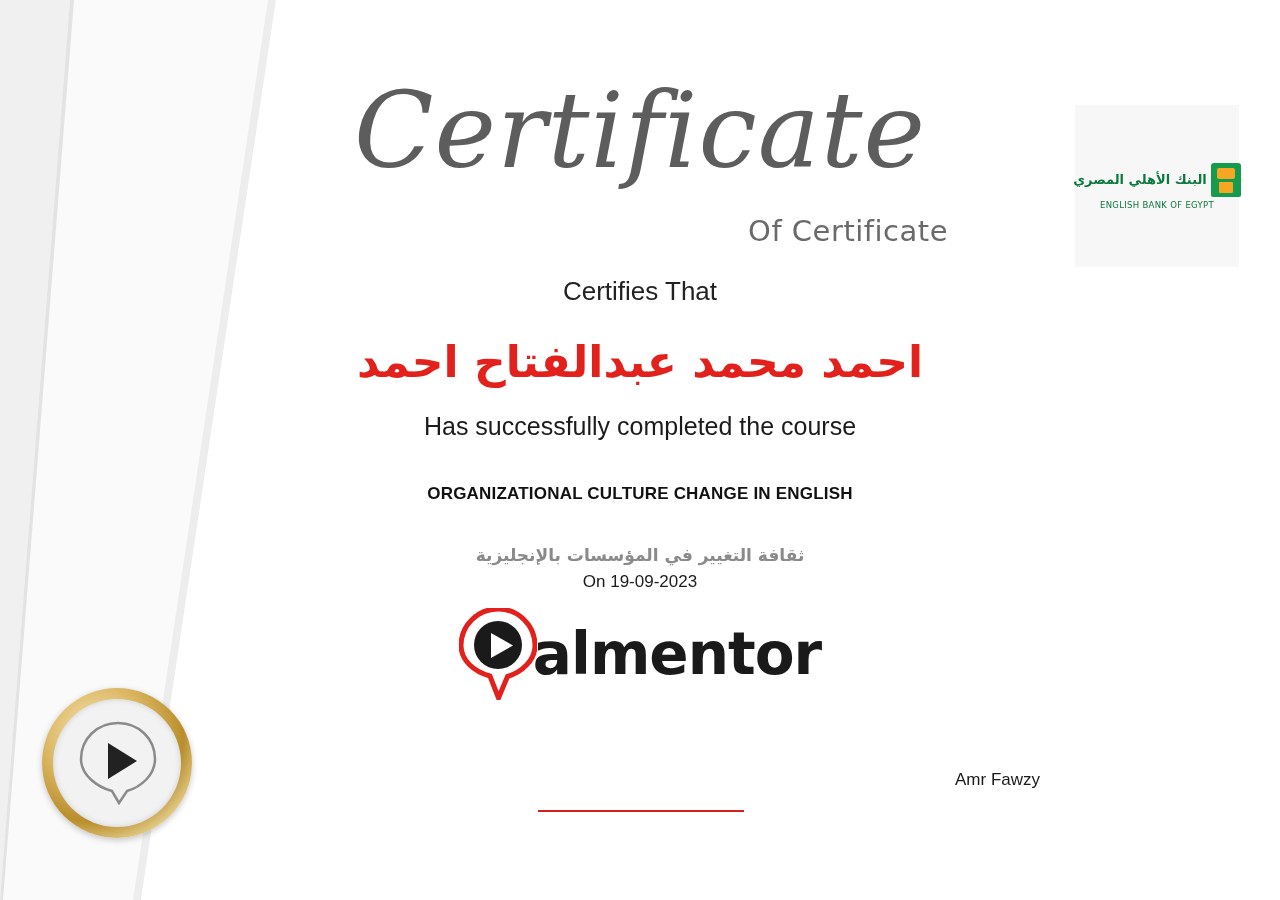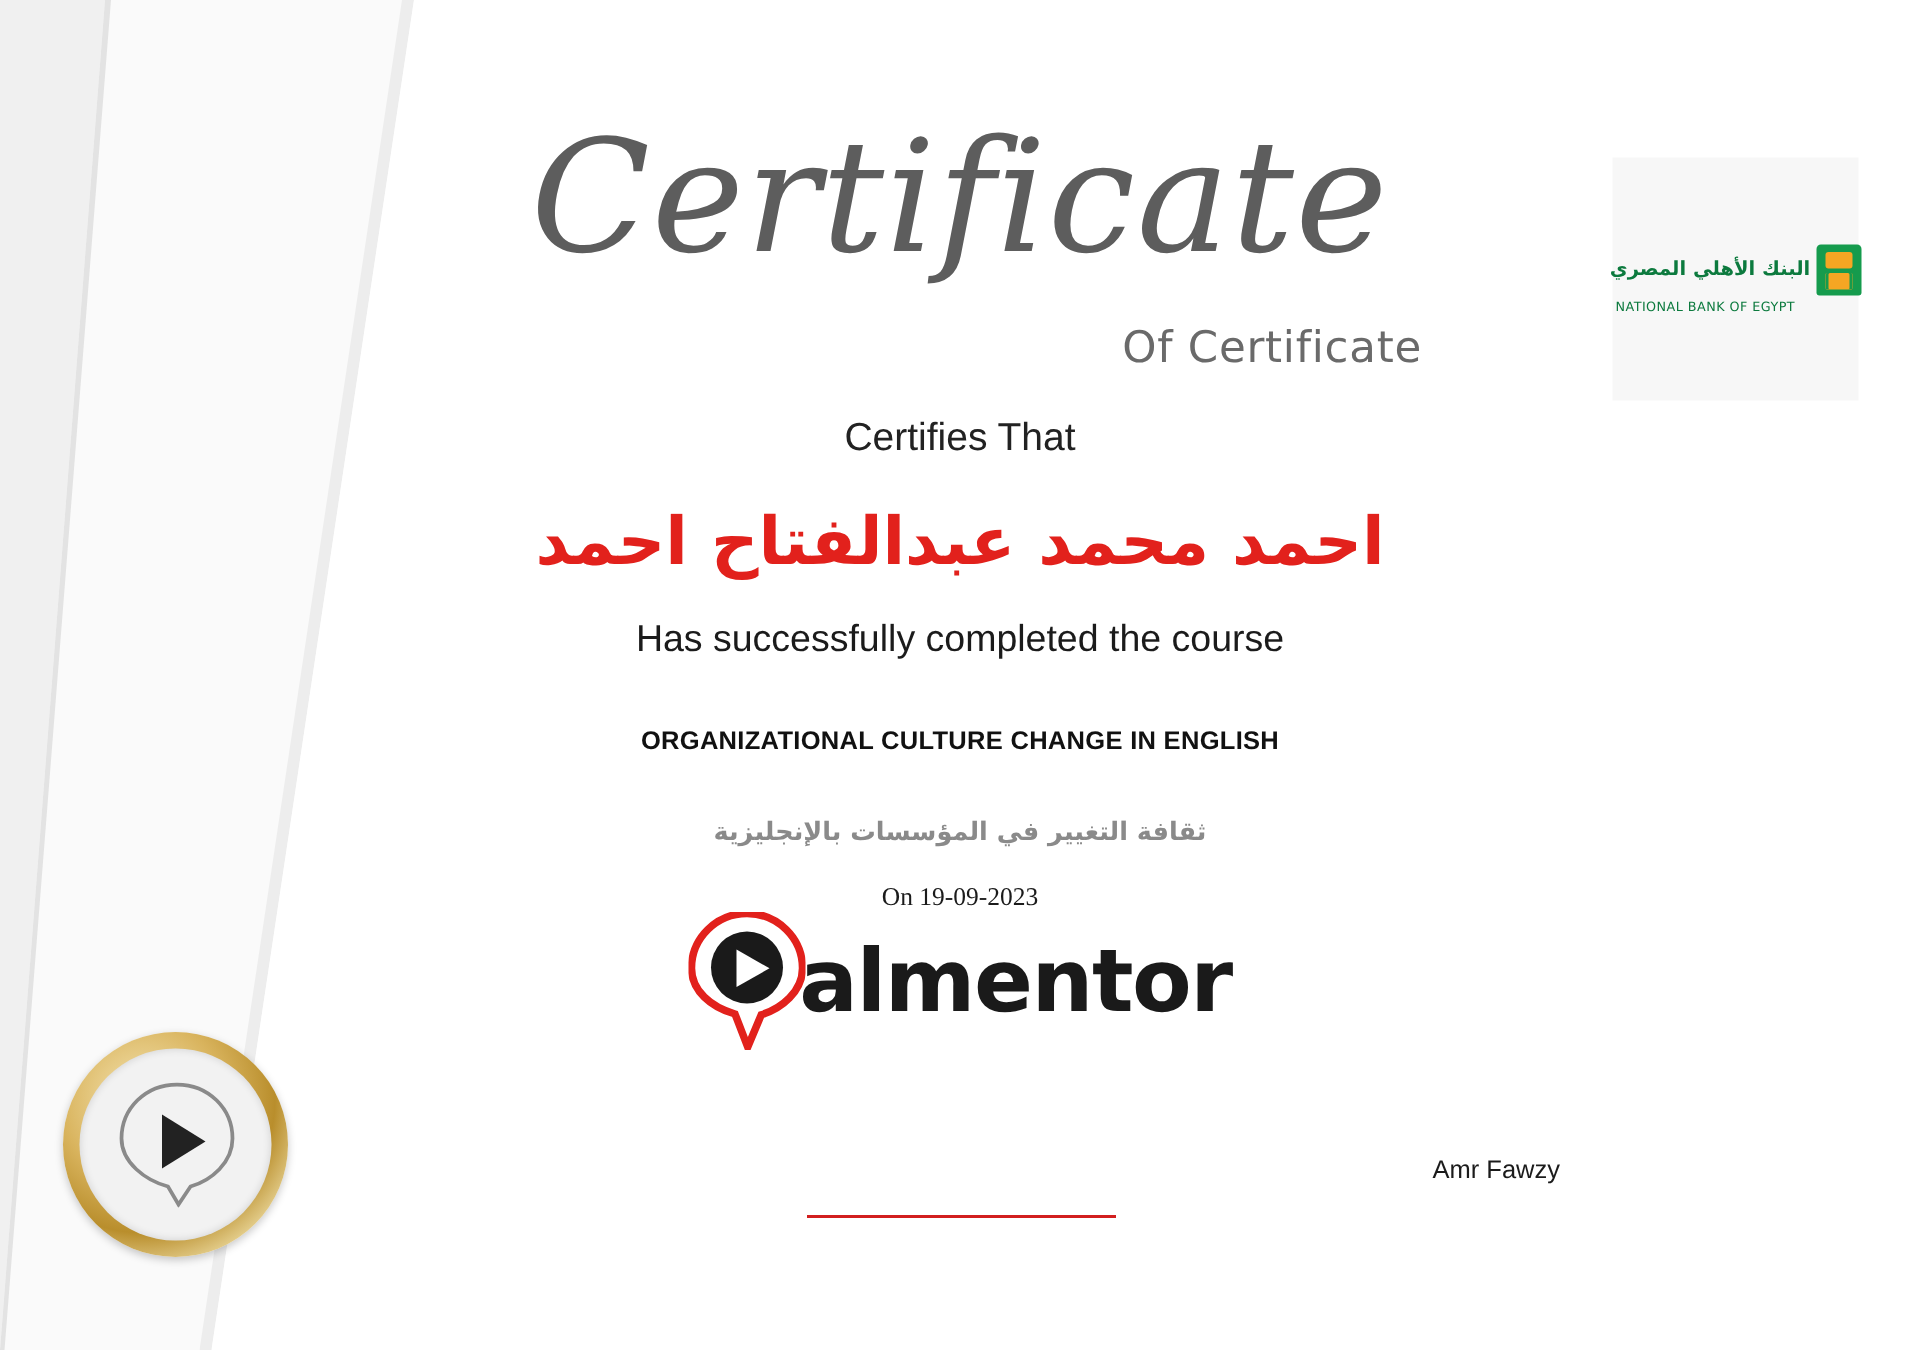--- a/index.html
+++ b/index.html
@@ -125,21 +125,21 @@
     top: 105px;
     width: 164px;
     height: 162px;
     background: #f7f7f7;
     display: flex;
     align-items: center;
     justify-content: center;
   }
   .bank-logo-inner {
     width: 160px;
-    text-align: left;
+    text-align: center;
   }
   .bank-row {
     display: flex;
     align-items: center;
     justify-content: center;
     gap: 4px;
   }
   .bank-ar {
     font-family: "DejaVu Sans", sans-serif;
     font-size: 13px;
@@ -222,24 +222,23 @@
   .course-ar {
     top: 521px;
     font-family: "DejaVu Sans", sans-serif;
     font-size: 17px;
     font-weight: bold;
     color: #8a8a8a;
     direction: rtl;
     margin-top: 24px;
   }
   .on-date {
-    top: 588px;
+    top: 572px;
     font-size: 17px;
     color: #1b1b1b;
-    font-family: Liberation Serif, serif;
   }
 
   
   .almentor {
     position: absolute;
     left: 240px;
     top: 606px;
     width: 800px;
     height: 96px;
     display: flex;
@@ -320,21 +319,21 @@
     <div class="cert-word-text">Certificate</div>
   </div>
   <div class="cert-sub">Of Certificate</div>
 
   <div class="bank-logo">
     <div class="bank-logo-inner">
       <div class="bank-row">
         <div class="bank-ar">البنك الأهلي المصري</div>
         <div class="bank-glyph"></div>
       </div>
-      <div class="bank-en">NATIONAL BANK OF EGYPT</div>
+      <div class="bank-en">ENGLISH BANK OF EGYPT</div>
     </div>
   </div>
 
   <div class="center-line certifies">Certifies That</div>
   <div class="center-line recipient">احمد محمد عبدالفتاح احمد</div>
   <div class="center-line course-en">ORGANIZATIONAL CULTURE CHANGE IN ENGLISH</div>
   <div class="center-line completed">Has successfully completed the course</div>
   <div class="center-line course-ar">ثقافة التغيير في المؤسسات بالإنجليزية</div>
   <div class="center-line on-date">On 19-09-2023</div>
 

